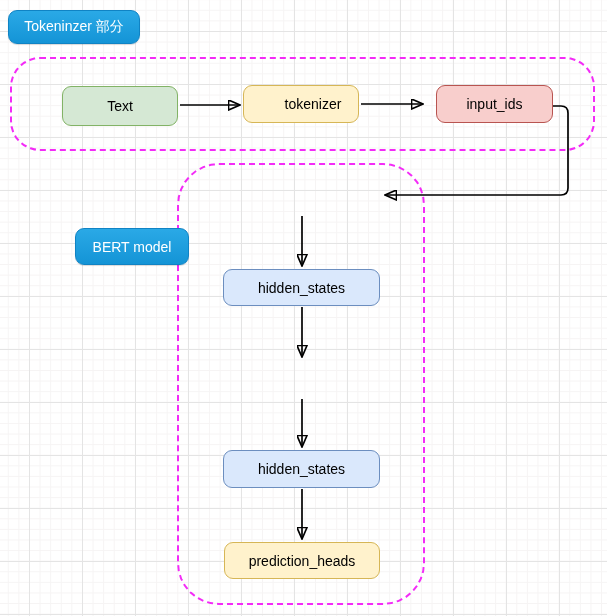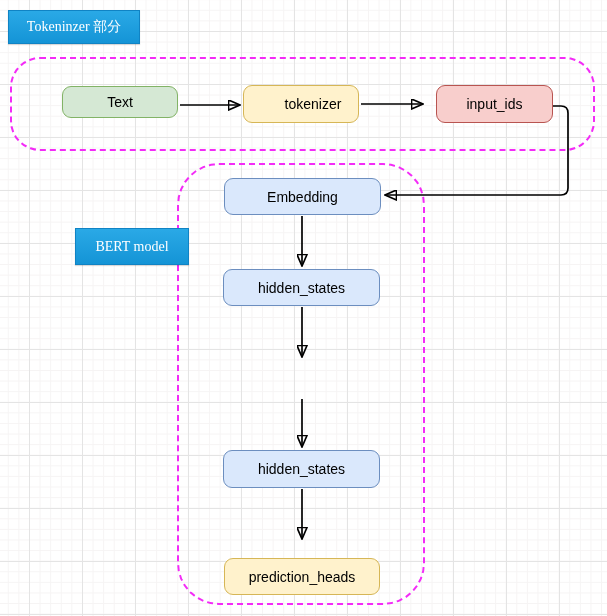--- a/index.html
+++ b/index.html
@@ -42,43 +42,42 @@
     box-sizing: border-box;
     border: 1.5px solid #666;
     border-radius: 9px;
     display: flex;
     align-items: center;
     justify-content: center;
     font-size: 14px;
     color: #000000;
     white-space: nowrap;
   }
-  .n-text        { left: 62px;  top: 86px;  width: 116px; height: 32px; }
+  .n-text        { left: 62px;  top: 86px;  width: 116px; height: 40px; }
   .n-tokenizer   { left: 243px; top: 85px;  width: 116px; height: 38px; }
   .n-input-ids   { left: 426px; top: 85px;  width: 117px; height: 38px; margin-left: 10px; }
   .n-embedding   { left: 224px; top: 178px; width: 157px; height: 37px; }
   .n-hidden1     { left: 223px; top: 269px; width: 157px; height: 37px; }
   .n-encoder     { left: 223px; top: 360px; width: 156px; height: 38px; }
   .n-hidden2     { left: 223px; top: 450px; width: 157px; height: 38px; }
   .n-prediction  { left: 224px; top: 542px; width: 156px; height: 37px; }
 
   .section-label {
     position: absolute;
     box-sizing: border-box;
     border: 1px solid #1083c4;
-    border-radius: 0;
+    border-radius: 9px;
     display: flex;
     align-items: center;
     justify-content: center;
     font-size: 14px;
     color: #ffffff;
     background-image: linear-gradient(#2aa9e6, #1494d6);
     box-shadow: 0 1px 1px rgba(0,0,0,0.15);
     white-space: nowrap;
-    font-family: Liberation Serif, serif;
   }
   .label-tokenizer-section { left: 8px;  top: 10px;  width: 132px; height: 34px; }
   .label-bert-model        { left: 75px; top: 228px; width: 114px; height: 37px; }
 </style>
 </head>
 <body>
 
 <div class="canvas">
 
   <div class="dashed-rect rect-tokenizer" style="border-color: rgb(243, 43, 247);"></div>
@@ -98,26 +97,25 @@
     <path d="M302,399 L302,447" marker-end="url(#arrowhead)"></path>
     <path d="M302,489 L302,539" marker-end="url(#arrowhead)"></path>
   </svg>
 
   <div class="node n-text" style="background-color: rgb(213, 232, 212); border-color: rgb(130, 179, 102);">Text</div>
 
   <div class="node n-tokenizer" style="background-color: rgb(255, 242, 204); border-color: rgb(214, 182, 86); padding-left: 24px;">tokenizer</div>
 
   <div class="node n-input-ids" style="background-color: rgb(248, 206, 204); border-color: rgb(184, 84, 80);">input_ids</div>
 
-  <div class="node n-embedding" style="background-color: rgb(218, 232, 252); border-color: rgb(108, 142, 191);">Embedding</div>
 
   <div class="node n-hidden1" style="background-color: rgb(218, 232, 252); border-color: rgb(108, 142, 191);">hidden_states</div>
 
 
   <div class="node n-hidden2" style="background-color: rgb(218, 232, 252); border-color: rgb(108, 142, 191);">hidden_states</div>
 
-  <div class="node n-prediction" style="background-color: rgb(255, 242, 204); border-color: rgb(214, 182, 86); margin-top: 16px;">prediction_heads</div>
+  <div class="node n-prediction" style="background-color: rgb(255, 242, 204); border-color: rgb(214, 182, 86);">prediction_heads</div>
 
   <div class="section-label label-tokenizer-section" style="border-color: rgb(16, 131, 196); color: rgb(255, 255, 255);">Tokeninzer 部分</div>
 
   <div class="section-label label-bert-model" style="border-color: rgb(16, 131, 196); color: rgb(255, 255, 255);">BERT model</div>
 
 </div>
 
 </body></html>

